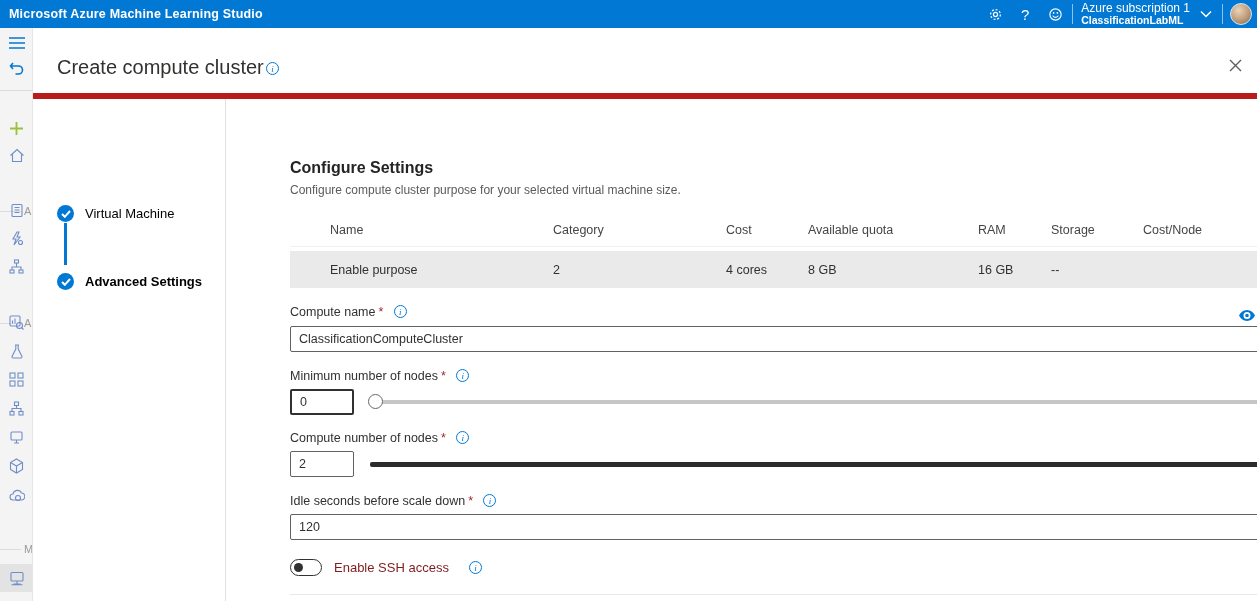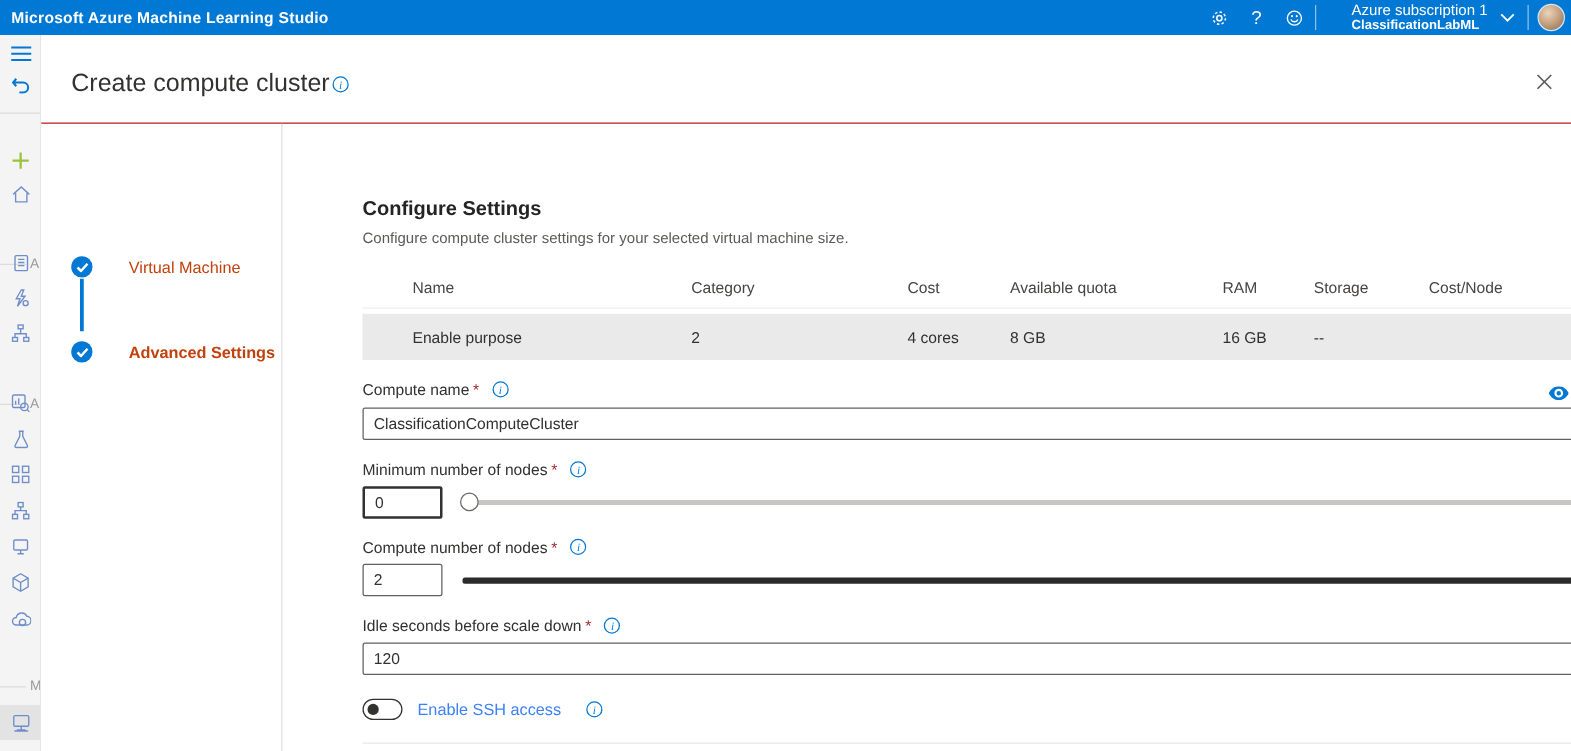--- a/index.html
+++ b/index.html
@@ -8,21 +8,21 @@
 
   
   .topbar { position:absolute; left:0; top:0; width:1257px; height:28px;
     background:#0078d4; color:#fff; display:flex; align-items:center; }
   .topbar-title { font-size:12.5px; font-weight:bold; padding-left:9px; letter-spacing:.2px; }
   .topbar-right { position:absolute; right:0; top:0; height:28px; display:flex; align-items:center; }
   .tb-icon { width:30px; height:28px; display:flex; align-items:center; justify-content:center;
     color:#fff; font-size:14px; cursor:pointer; }
   .tb-sep { width:1px; height:20px; background:rgba(255,255,255,.55); margin:0 2px; }
   .tb-sub { display:flex; align-items:center; padding:0 6px; cursor:pointer; }
-  .tb-sub-text { line-height:1.1;margin-left:20px; }
+  .tb-sub-text { line-height:1.1; }
   .tb-sub-line1 { font-size:12px; }
   .tb-sub-line2 { font-size:10.5px; font-weight:bold; }
   .tb-chev { margin-left:10px; margin-right:2px; }
   .avatar { width:22px; height:22px; border-radius:50%; margin:0 5px;
     background:radial-gradient(circle at 38% 32%, #e8d5bc 0%, #c8a482 45%, #7d6a57 100%);
     border:1px solid #d8e6f2; cursor:pointer; }
 
   
   .sidebar { position:absolute; left:0; top:28px; width:33px; height:573px;
     background:#f4f4f4; border-right:1px solid #e6e6e6; overflow:hidden; }
@@ -31,41 +31,41 @@
   .sb-item svg { stroke:#6f8ec9; fill:none; stroke-width:1.1; }
   .sb-item.strong svg { stroke:#0078d4; stroke-width:1.6; }
   .sb-item.green svg { stroke:#9bc13c; stroke-width:1.8; }
   .sb-item.active { background:#e3e3e3; height:28px; }
   .sb-sep { position:absolute; left:0; height:1px; background:#dcdcdc; }
   .sb-letter { position:absolute; font-size:11px; color:#9a9a9a; }
 
   
   .panel { position:absolute; left:33px; top:28px; width:1224px; height:573px; background:#fff; }
   .panel-header { position:absolute; left:0; top:0; width:100%; height:71px;
-    border-bottom:1px solid #b91c1c; }
+    border-bottom:6px solid #b91c1c; }
   .panel-title { position:absolute; left:24px; top:28px; font-size:20px; color:#323130; }
   .panel-info { position:absolute; left:233px; top:31px; }
   .close-btn { position:absolute; right:13px; top:30px; width:16px; height:16px; cursor:pointer; }
   .close-btn svg { stroke:#605e5c; stroke-width:1.4; }
 
   
   .info-i { display:inline-block; width:13px; height:13px; border:1px solid #0078d4;
     border-radius:50%; position:relative; cursor:pointer; vertical-align:-2px; }
   .info-i::after { content:"i"; position:absolute; left:0; top:0; width:100%; height:100%;
     display:flex; align-items:center; justify-content:center;
     font-size:9px; color:#0078d4; font-family:"Liberation Serif", serif; font-style:italic; }
 
   
   .steps { position:absolute; left:0; top:71px; width:193px; bottom:0;
     border-right:1px solid #e1e1e1; }
   .step { position:absolute; left:24px; display:flex; align-items:center; cursor:pointer; }
   .step-circle { width:17px; height:17px; border-radius:50%; background:#0078d4;
     display:flex; align-items:center; justify-content:center; flex:0 0 17px; }
   .step-circle svg { stroke:#fff; stroke-width:2; fill:none; }
-  .step-label { margin-left:29px; font-size:13px; color:#c2410c; white-space:nowrap; }
+  .step-label { margin-left:11px; font-size:13px; color:#000000; white-space:nowrap; }
   .step.current .step-label { font-weight:bold; }
   .step-line { position:absolute; left:31px; top:124px; width:3px; height:42px; background:#0078d4; }
 
   
   .content { position:absolute; left:224px; top:71px; right:0; bottom:0; }
   .heading { position:absolute; left:33px; top:60px; font-size:16px; font-weight:bold; color:#242424; }
   .description { position:absolute; left:33px; top:84px; font-size:12px; color:#5d5b58; }
 
   
   .vm-table { position:absolute; left:33px; top:115px; width:981px; font-size:12.5px; }
@@ -92,21 +92,21 @@
   .slider .handle { position:absolute; top:0; width:15px; height:15px; border-radius:50%;
     background:#fff; border:1.6px solid #6b6966; }
   .slider .handle.left { left:-2px; }
 
   
   .toggle-row { position:absolute; left:33px; top:460px; display:flex; align-items:center; }
   .toggle { width:32px; height:17px; border:1px solid #323130; border-radius:9px;
     position:relative; background:#fff; cursor:pointer; }
   .toggle .knob { position:absolute; left:3px; top:3px; width:9px; height:9px;
     border-radius:50%; background:#323130; }
-  .toggle-label { margin-left:12px; font-size:13px; color:#3b82f6; }
+  .toggle-label { margin-left:12px; font-size:13px; color:#7f1d1d; }
   .toggle-row .info-i { margin-left:20px; }
 
   .sep-line { position:absolute; left:33px; top:495px; width:981px; height:1px; background:#e8e8e8; }
 
   
   .eye-btn { position:absolute; right:0; top:212px; cursor:pointer; }
   .eye-btn svg { fill:#0078d4; }
 </style>
 </head>
 <body>
@@ -290,21 +290,21 @@
         <svg width="10" height="8" viewBox="0 0 10 8">
             <polyline points="1,4 3.8,6.8 9,1"></polyline>
           </svg>
       </div>
       <div class="step-label">Advanced Settings</div>
     </div>
   </div>
 
   <div class="content">
     <div class="heading">Configure Settings</div>
-    <div class="description">Configure compute cluster settings for your selected virtual machine size.</div>
+    <div class="description">Configure compute cluster purpose for your selected virtual machine size.</div>
 
     <div class="vm-table">
       <div class="vm-row vm-head">
         <div>Name</div>
         <div>Category</div>
         <div>Cost</div>
         <div>Available quota</div>
         <div>RAM</div>
         <div>Storage</div>
         <div>Cost/Node</div>

